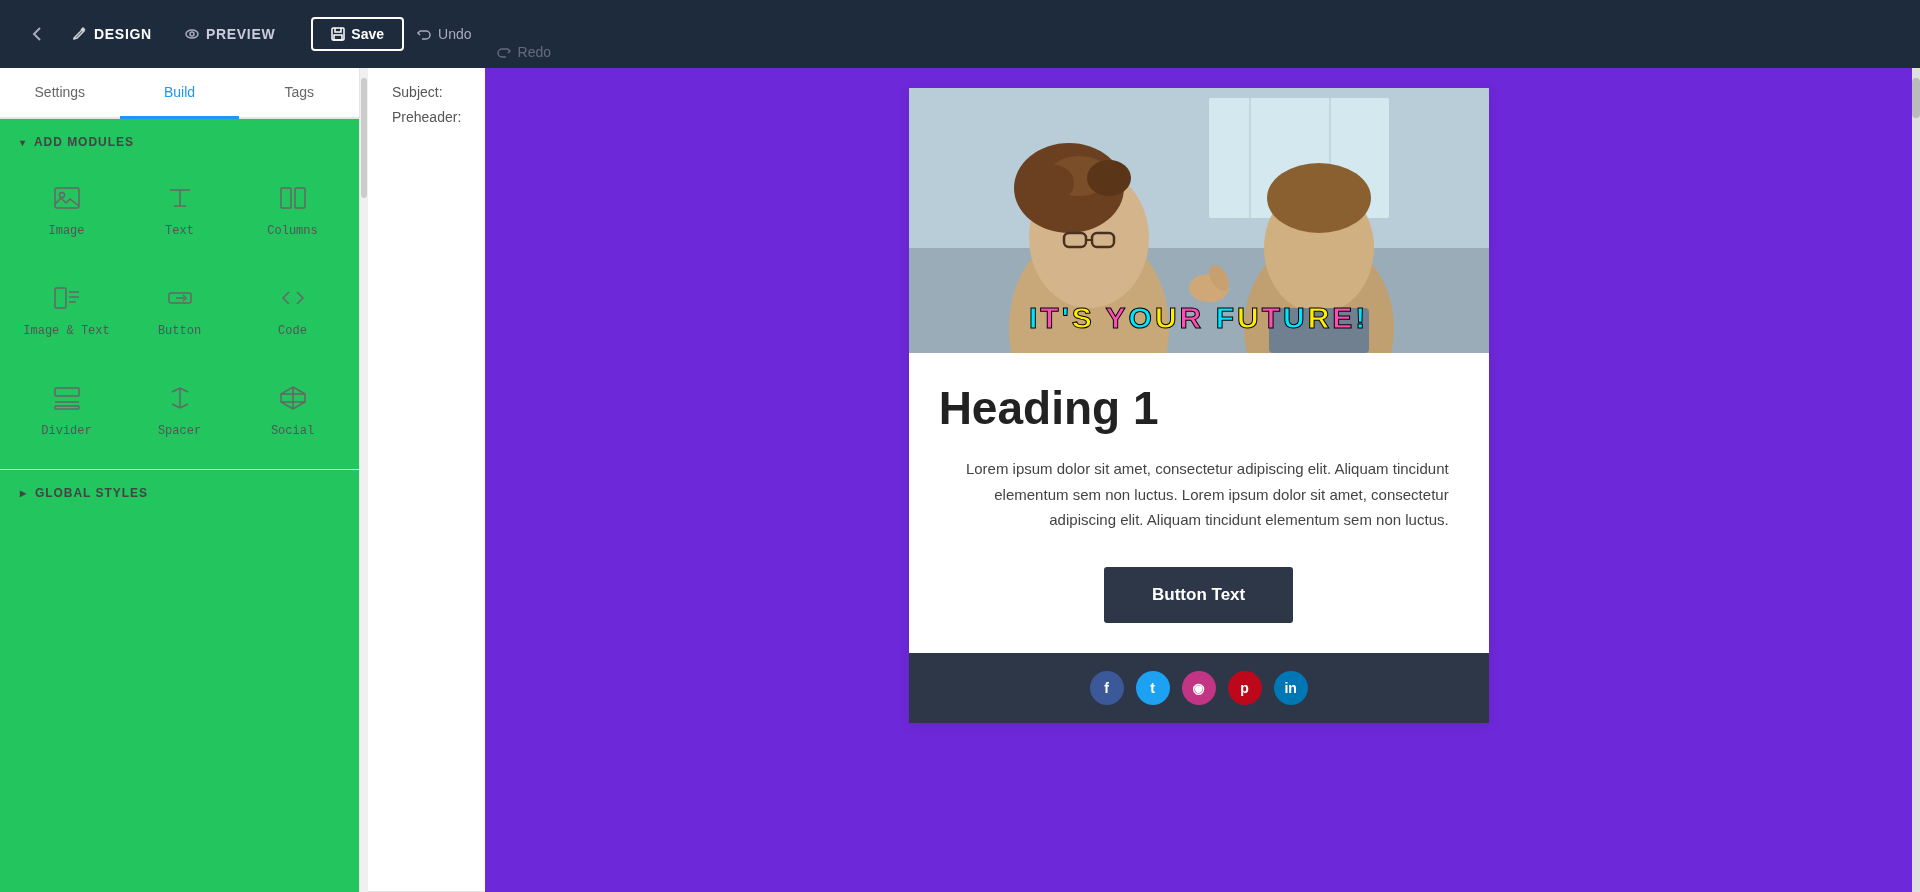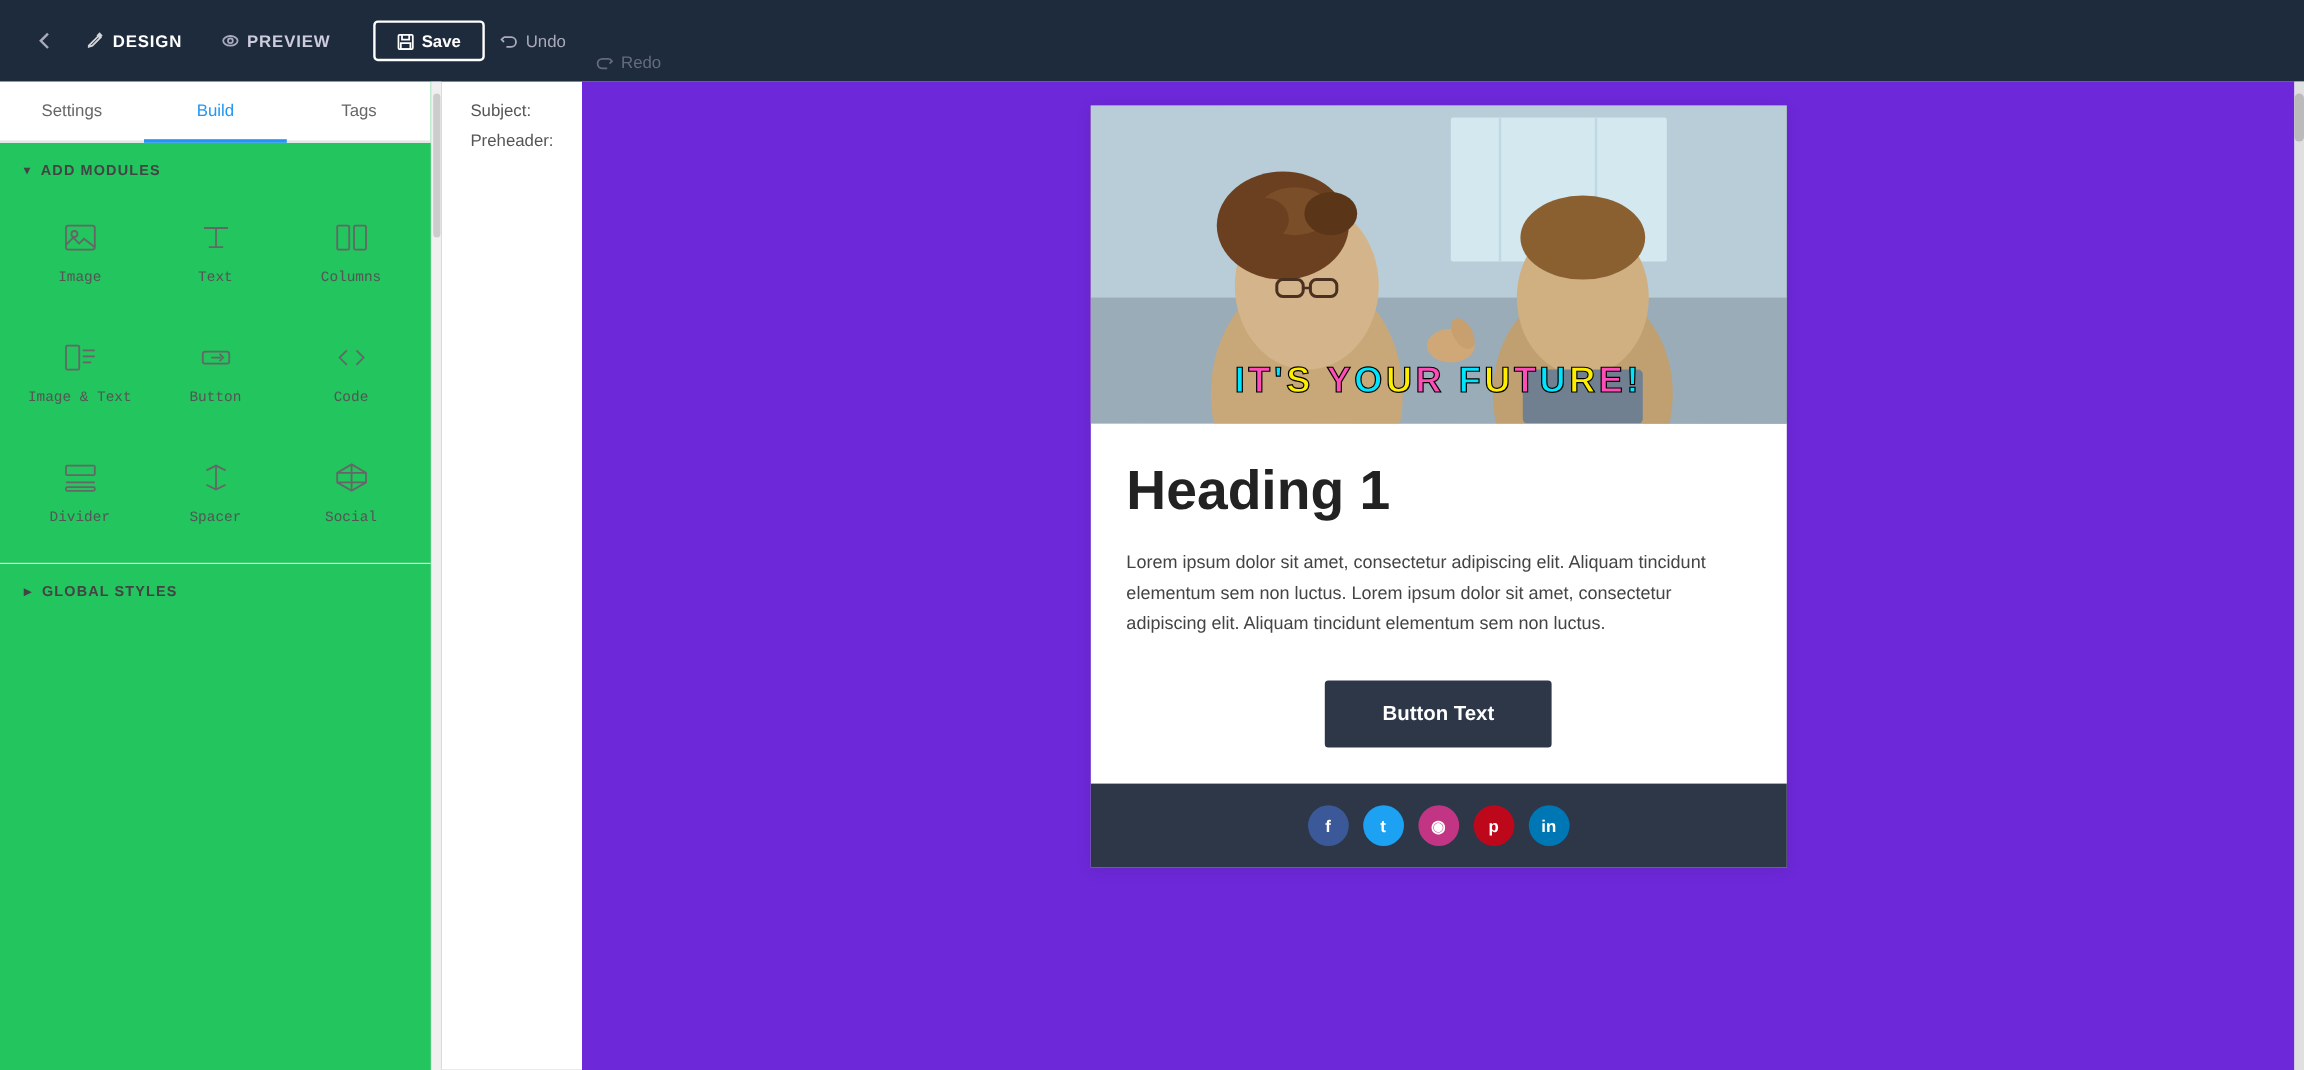--- a/index.html
+++ b/index.html
@@ -41,21 +41,21 @@
     }
     .topbar-tab.active {
       color: #fff;
     }
     .topbar-tab .tab-icon {
       font-size: 16px;
       opacity: 0.8;
     }
     .btn-save {
       display: flex;
-      align-items: flex-end;
+      align-items: center;
       gap: 6px;
       background: transparent;
       border: 2px solid #fff;
       color: #fff;
       padding: 7px 18px;
       border-radius: 4px;
       font-size: 14px;
       font-weight: 600;
       cursor: pointer;
       margin-left: 20px;
@@ -241,24 +241,25 @@
 
     .email-heading {
       padding: 28px 30px 10px;
       font-size: 46px;
       font-weight: 700;
       color: #222;
       line-height: 1.2;
     }
 
     .email-body-text {
-      padding: 10px 30px 24px;
+      padding: 10px 40px 24px;
       font-size: 15px;
       line-height: 1.7;
       color: #444;
+      text-align: right;
     }
 
     .email-button-row {
       display: flex;
       justify-content: center;
       padding: 10px 30px 30px;
     }
 
     .email-cta-button {
       background: #2d3748;

